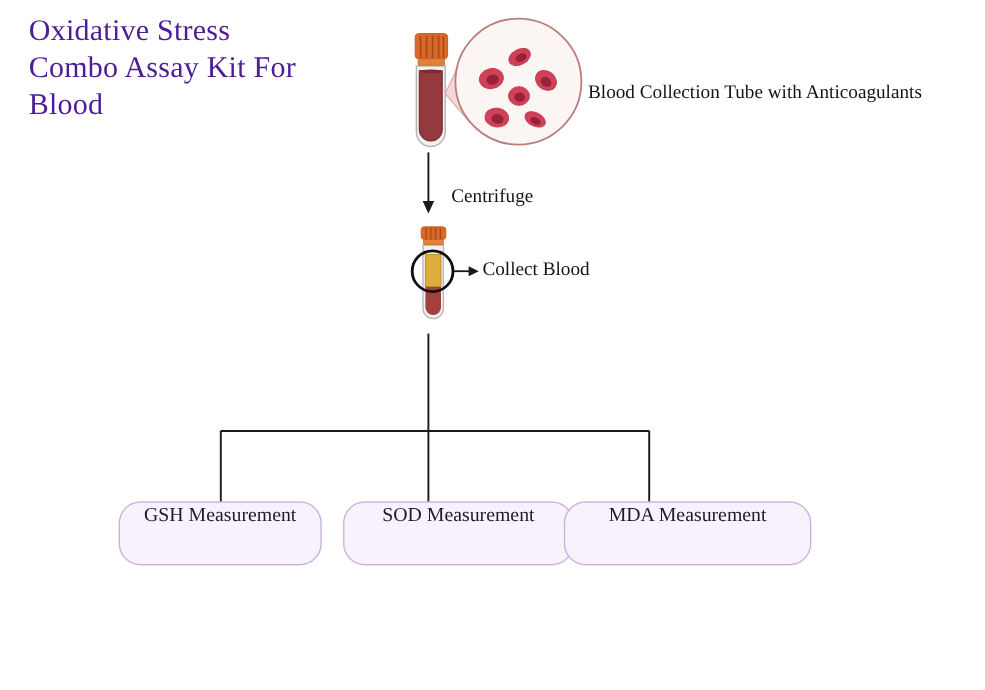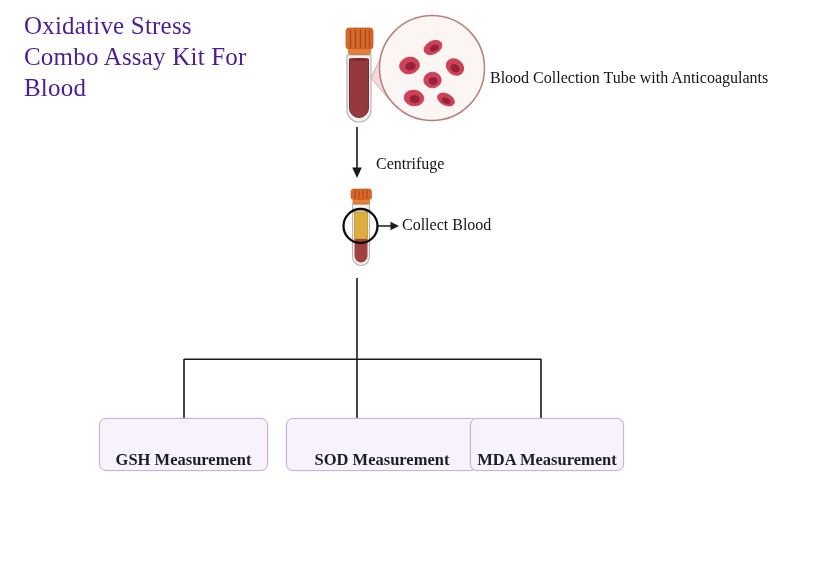--- a/index.html
+++ b/index.html
@@ -13,28 +13,28 @@
     font-size:25px;line-height:31px;color:#4c1d95;
     white-space:pre-line;letter-spacing:0.2px;
   }
   .diagram-svg{position:absolute;left:0;top:0;width:821px;height:575px;}
   .label{position:absolute;font-size:16px;color:#141414;white-space:nowrap;}
   .label-blood-tube{left:490px;top:69px;}
   .label-centrifuge{left:376px;top:143px;margin-top:12px;}
   .label-collect-plasma{left:402px;top:216px;}
   .measure-box{
     position:absolute;top:418px;height:53px;box-sizing:border-box;
-    background:#f7f2fb;border:1.6px solid #c9aede;border-radius:7px;
-    display:flex;align-items:flex-end;justify-content:center;
-    font-weight:bold;font-size:16.5px;color:#1c1c28;
+    background:#f7f2fb;border:1.6px solid #c9aede;border-radius:18px;
+    display:flex;align-items:flex-start;justify-content:center;
+    font-weight:normal;font-size:16.5px;color:#1c1c28;
     box-shadow:0 0 0 0.5px rgba(201,174,222,0.25);
   }
   .box-gsh{left:99px;width:169px;}
   .box-sod{left:286px;width:192px;}
-  .box-mda{left:470px;width:154px;}
+  .box-mda{left:470px;width:206px;}
 </style>
 </head>
 <body>
 
 <div class="canvas">
 
   <div class="page-title">Oxidative Stress
 Combo Assay Kit For
 Blood</div>
 

